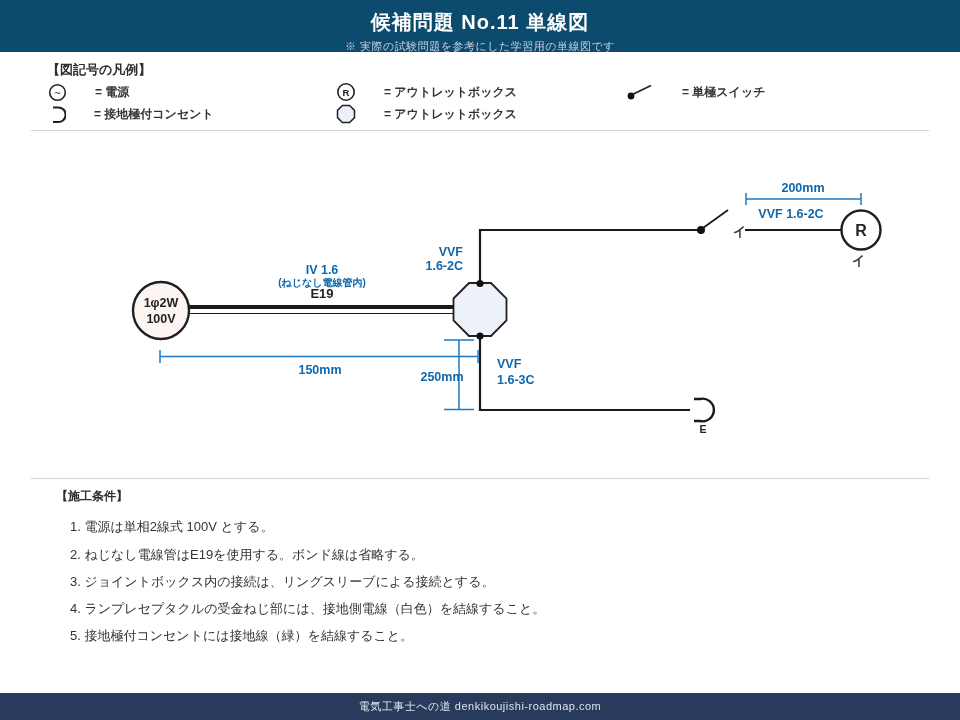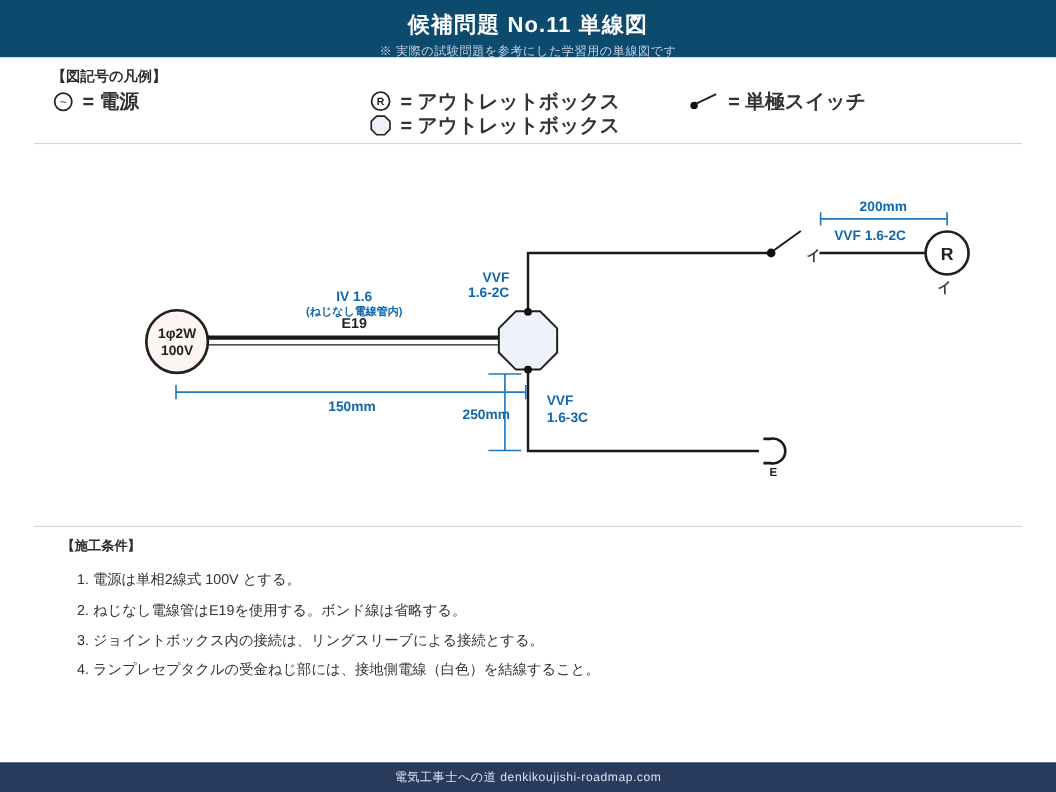--- a/index.html
+++ b/index.html
@@ -20,21 +20,21 @@
     display:flex; align-items:center; justify-content:center; letter-spacing:0.5px;
   }
   
   .legend-heading { position:absolute; left:47px; top:61px; font-size:13px; font-weight:bold; color:#2e2e2e; }
   .legend-item { position:absolute; display:flex; align-items:center; gap:8px; height:20px; }
   .li-power      { left:48px;  top:82px; }
   .li-receptacle { left:336px; top:82px; }
   .li-switch     { left:624px; top:82px; }
   .li-earth      { left:50px;  top:104px; }
   .li-box        { left:336px; top:104px; }
-  .legend-label { font-size:18px; font-weight:bold; color:#333; white-space:nowrap; }
+  .legend-label { font-size:12px; font-weight:bold; color:#333; white-space:nowrap;margin-left:20px; }
   
   .divider { position:absolute; left:31px; width:898px; border-top:1.5px solid #d2d2d2; }
   .divider-top { top:130px; }
   .divider-bottom { top:478px; }
   
   .diagram { position:absolute; left:0; top:140px; }
   .wire { stroke:#1a1a1a; stroke-width:2.2; fill:none; }
   .dimline { stroke:#1f78c1; stroke-width:1.5; fill:none; }
   .t-blue  { fill:#0f67ad; font-weight:bold; font-size:12.5px; font-family:"Liberation Sans",sans-serif; }
   .t-blue-sm { fill:#0f67ad; font-weight:bold; font-size:10px; font-family:"Liberation Sans",sans-serif; }
@@ -74,20 +74,26 @@
   </div>
 
   <div class="legend-item li-switch">
     <svg width="30" height="20">
       <circle cx="7" cy="14" r="3.4" fill="#111"></circle>
       <line x1="9" y1="12.2" x2="27" y2="3.5" stroke="#222" stroke-width="1.7"></line>
     </svg>
     <span class="legend-label">= 単極スイッチ</span>
   </div>
 
+  <div class="legend-item li-earth">
+    <svg width="16" height="22">
+      <path d="M 3 4.5 L 7.5 4.5 A 7.3 7.3 0 1 1 7.5 19 L 3 19" fill="none" stroke="#222" stroke-width="2.1"></path>
+    </svg>
+    <span class="legend-label">= 接地極付コンセント</span>
+  </div>
 
   <div class="legend-item li-box">
     <svg width="20" height="20">
       <polygon points="1.5,6.4 6.4,1.5 13.6,1.5 18.5,6.4 18.5,13.6 13.6,18.5 6.4,18.5 1.5,13.6" fill="#edf1fa" stroke="#222" stroke-width="1.5"></polygon>
     </svg>
     <span class="legend-label">= アウトレットボックス</span>
   </div>
 
   <div class="divider divider-top"></div>
 
@@ -163,18 +169,19 @@
     </g>
   </svg>
 
   <div class="divider divider-bottom"></div>
 
   <div class="cond-heading">【施工条件】</div>
   <div class="cond-item ci-0">1. 電源は単相2線式 100V とする。</div>
   <div class="cond-item ci-1">2. ねじなし電線管はE19を使用する。ボンド線は省略する。</div>
   <div class="cond-item ci-2">3. ジョイントボックス内の接続は、リングスリーブによる接続とする。</div>
   <div class="cond-item ci-3">4. ランプレセプタクルの受金ねじ部には、接地側電線（白色）を結線すること。</div>
+  <div class="cond-item ci-4">5. 接地極付コンセントには接地線（緑）を結線すること。</div>
 
   <div class="ftr">
     <span>電気工事士への道  denkikoujishi-roadmap.com</span>
   </div>
 
 </div>
 
 </body></html>

